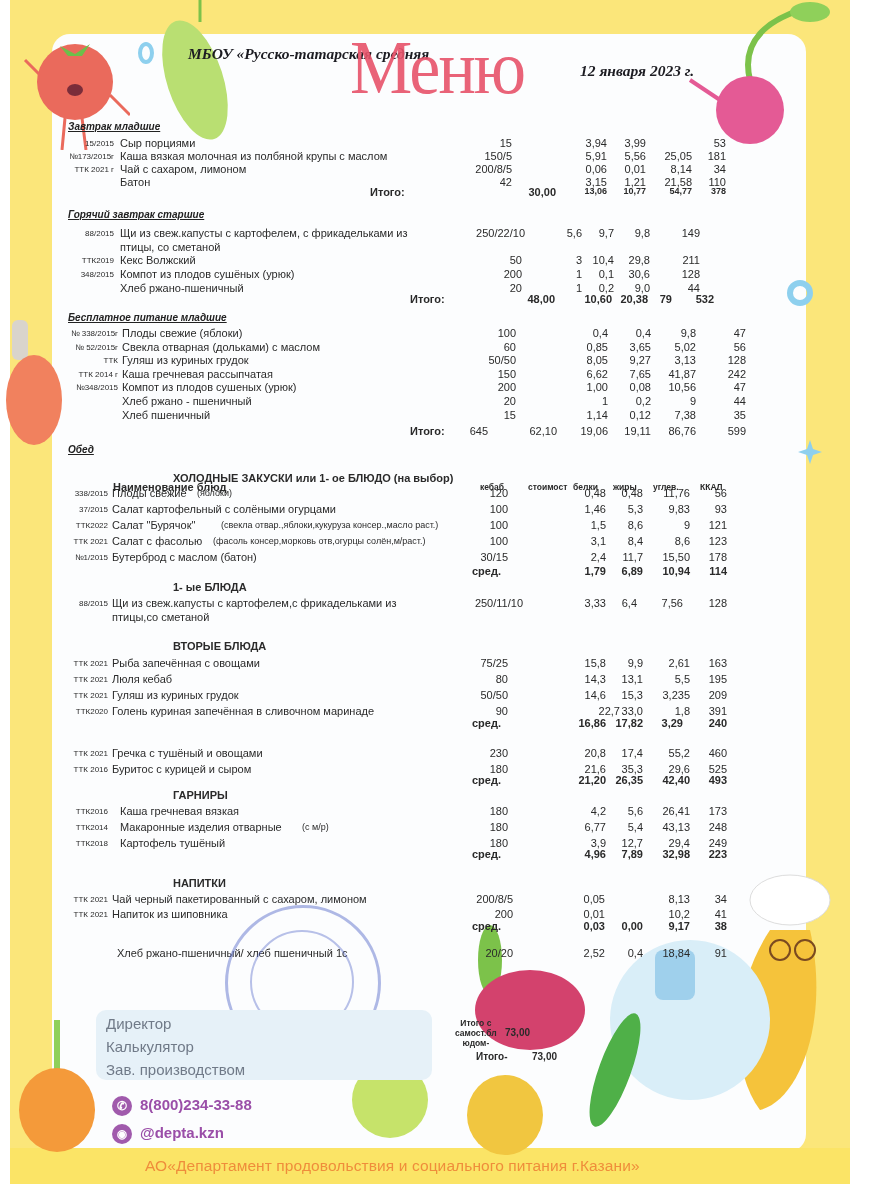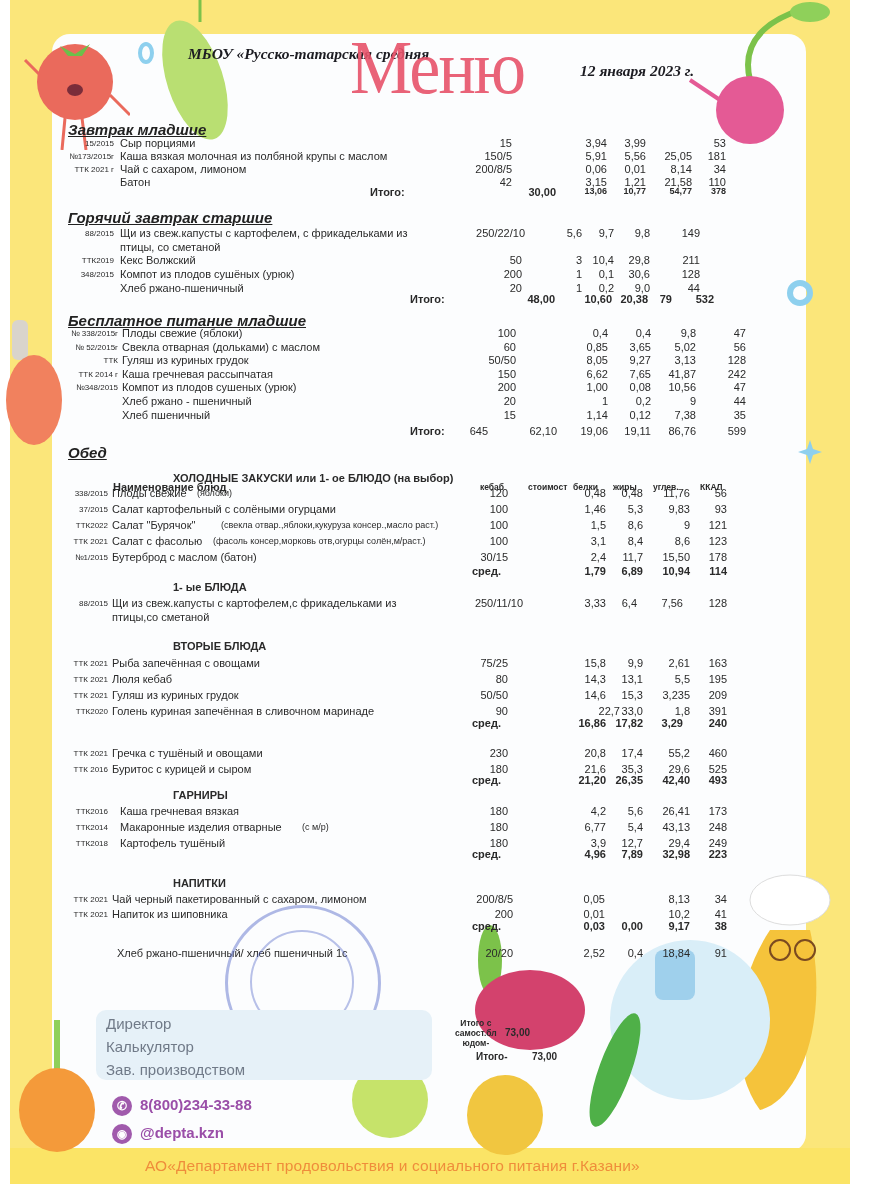--- a/index.html
+++ b/index.html
@@ -5,21 +5,21 @@
   html,body{margin:0;padding:0;}
   body{width:872px;height:1200px;position:relative;background:#ffffff;overflow:hidden;font-family:"Liberation Sans",sans-serif;color:#2a2a2a;}
   .frame{position:absolute;left:10px;top:0;width:840px;height:1173px;background:#fbe67a;}
   .inner{position:absolute;left:52px;top:34px;width:754px;height:1118px;background:#fcfdfe;border-radius:18px;}
   .footer-band{position:absolute;left:10px;top:1148px;width:840px;height:36px;background:#fbe466;}
   .footer-text{position:absolute;left:145px;top:1157px;font-size:15.5px;color:#ef8d3b;letter-spacing:0.1px;}
   .deco{position:absolute;}
   .header-school{position:absolute;left:188px;top:44px;font-family:"Liberation Serif",serif;font-style:italic;font-weight:bold;font-size:15.5px;line-height:19px;color:#1c1c22;}
   .menu-title{position:absolute;left:350px;top:28px;font-family:"Liberation Serif",serif;font-size:70px;color:#e8536a;letter-spacing:-2px;transform:scaleY(1.1);opacity:0.9;}
   .date{position:absolute;left:580px;top:62px;font-family:"Liberation Serif",serif;font-style:italic;font-weight:bold;font-size:15.5px;color:#1c1c22;}
-  .sec-title{position:absolute;left:68px;font-style:italic;font-weight:bold;font-size:15px;text-decoration:underline;color:#222;}
+  .sec-title{position:absolute;left:68px;font-style:italic;font-weight:bold;font-size:10px;text-decoration:underline;color:#222;}
   .row{position:absolute;left:0;width:872px;height:14px;font-size:11px;white-space:nowrap;}
   .row span{position:absolute;top:0;}
   .code{font-size:8px;top:2px !important;text-align:right;}
   .name{font-size:11px;}
   .num{text-align:right;}
   .bold{font-weight:bold;}
   .small{font-size:9px;}
   .sub{position:absolute;font-weight:bold;font-size:11px;}
   .colhdr{position:absolute;font-size:8.5px;font-weight:bold;margin-top:20px;}
   .sign{position:absolute;left:106px;font-size:15px;color:#707a88;}

